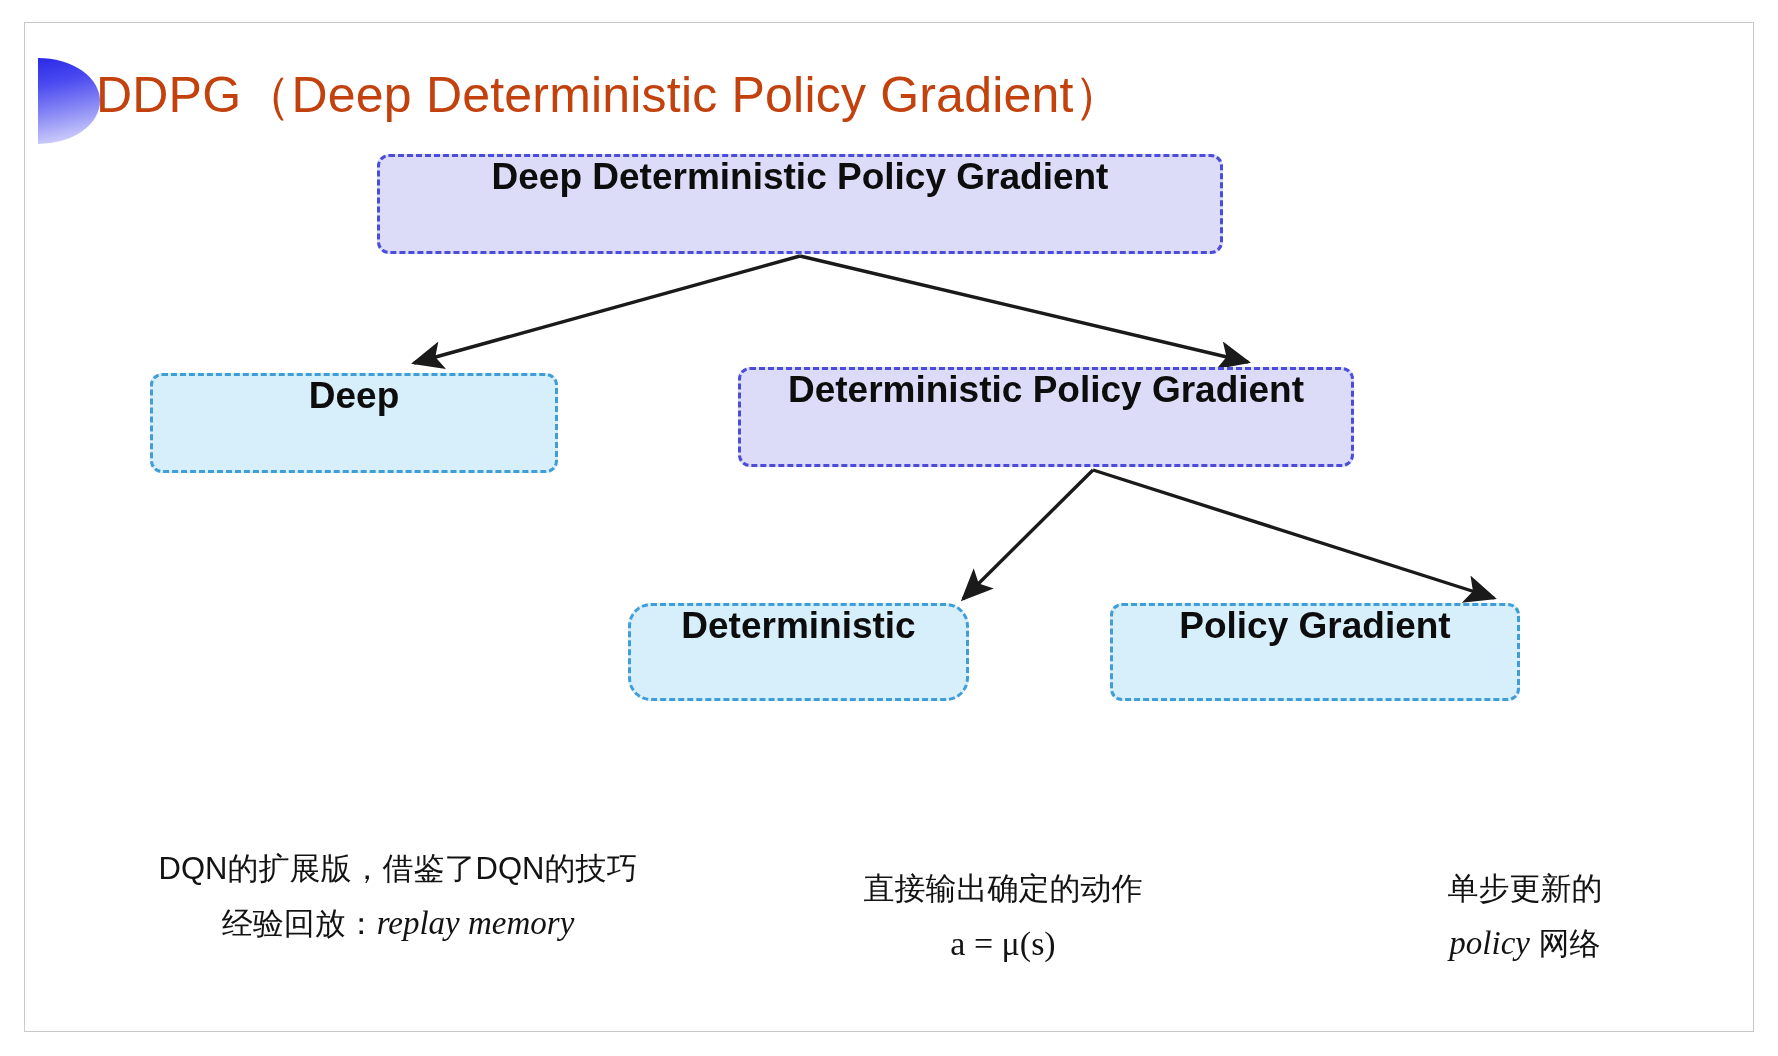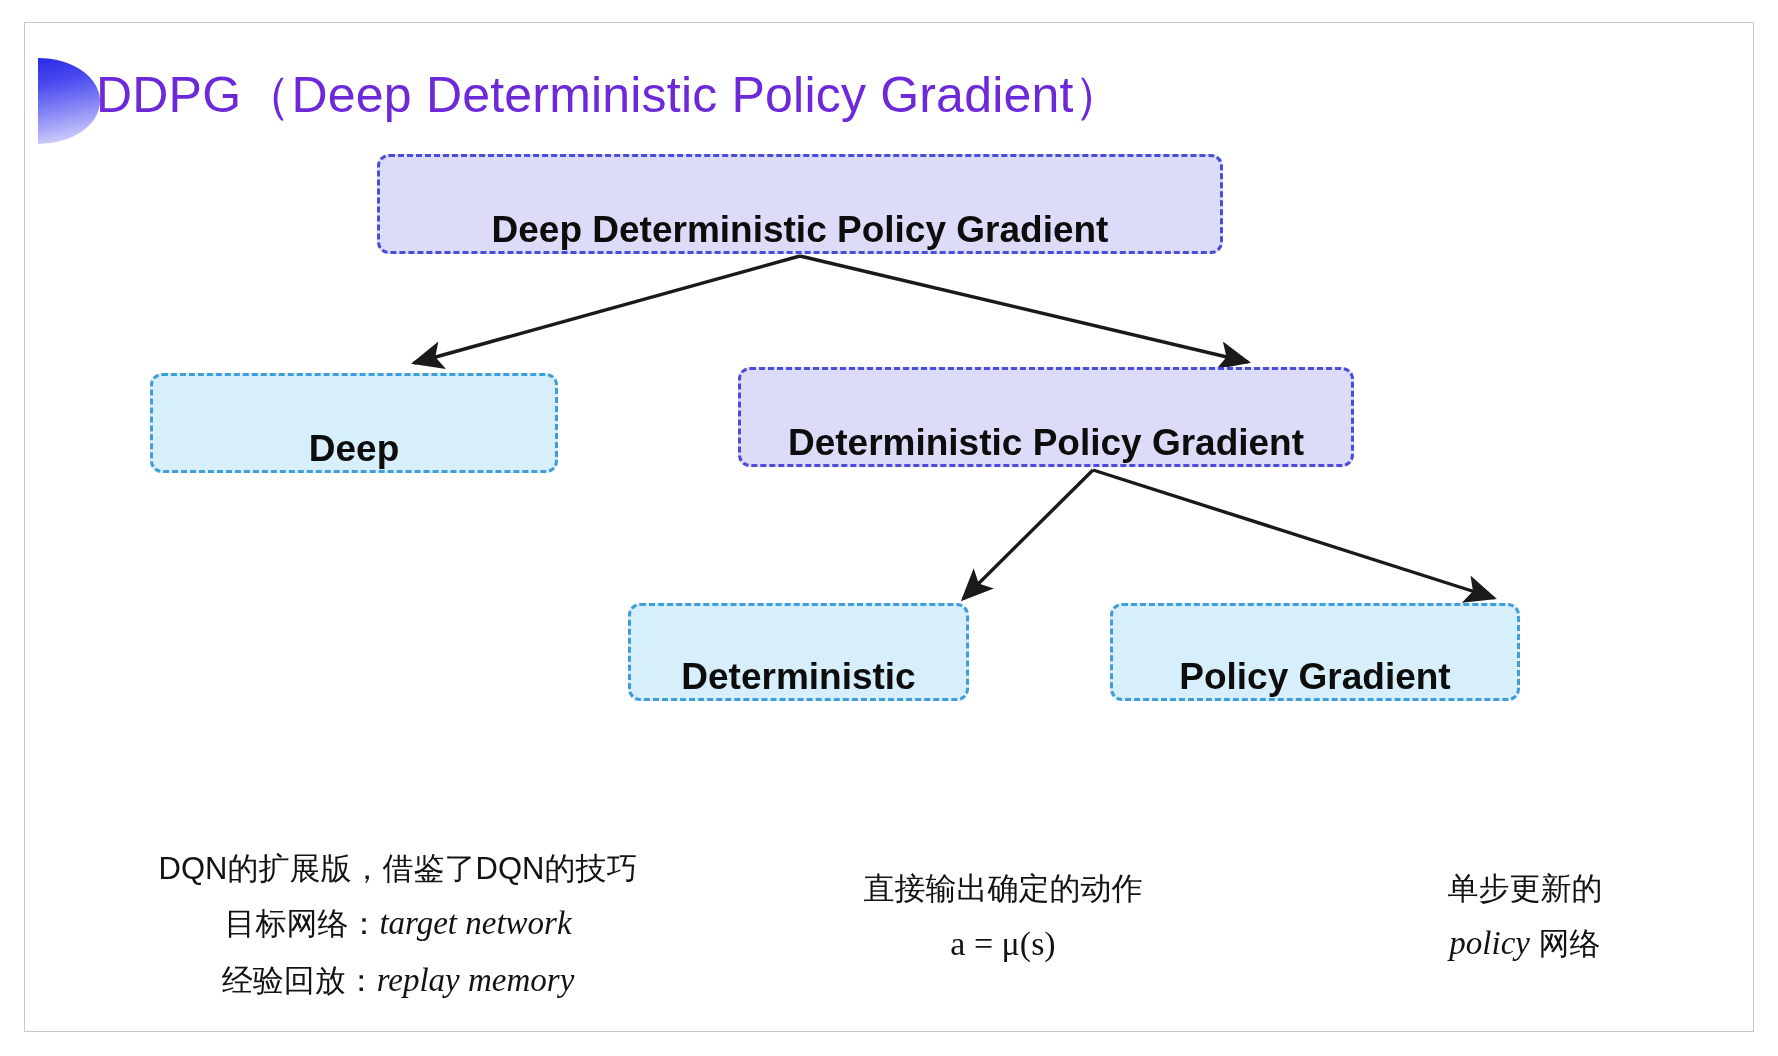--- a/index.html
+++ b/index.html
@@ -37,33 +37,33 @@
     height: 86px;
     border-radius: 0 100% 100% 0 / 0 50% 50% 0;
     background: linear-gradient(168deg, #2a2ae8 0%, #4a4af0 28%, #8f8ff6 62%, #e4e4fd 100%);
   }
   .title-text {
     position: absolute;
     left: 96px;
     top: 62px;
     font-size: 50px;
     font-weight: 400;
-    color: #6d28d9;
+    color: #c2410c;
     letter-spacing: 0.2px;
     white-space: nowrap;
     font-family: "Liberation Sans", sans-serif;
   }
 
   
   .node {
     position: absolute;
     box-sizing: border-box;
     border-radius: 12px;
     display: flex;
-    align-items: flex-end;
+    align-items: flex-start;
     justify-content: center;
     text-align: center;
   }
   .node-label {
     font-size: 37px;
     font-weight: 600;
     color: #0d0d0d;
     line-height: 1.1;
     padding: 0 10px;
     font-family: "Liberation Sans", sans-serif;
@@ -73,21 +73,21 @@
     border: 3px dashed #4c4cdb;
   }
   .node.blue {
     background: #d7eefb;
     border: 3px dashed #3f9dd8;
   }
 
   #node-root   { left: 377px;  top: 154px; width: 846px; height: 100px; }
   #node-deep   { left: 150px;  top: 373px; width: 408px; height: 100px; }
   #node-dpg    { left: 738px;  top: 367px; width: 616px; height: 100px; }
-  #node-det    { left: 628px;  top: 603px; width: 341px; height: 98px; }
+  #node-det    { left: 628px;  top: 603px; width: 341px; height: 98px; border-radius: 23px; }
   #node-pg     { left: 1110px; top: 603px; width: 410px; height: 98px; }
 
   
   #connectors {
     position: absolute;
     left: 0;
     top: 0;
     width: 1778px;
     height: 1056px;
     pointer-events: none;
@@ -164,21 +164,20 @@
   <div class="node blue" id="node-det">
     <span class="node-label">Deterministic</span>
   </div>
 
   <div class="node blue" id="node-pg">
     <span class="node-label">Policy Gradient</span>
   </div>
 
   <div class="annot" id="annot-left">
     <span class="ln l1">DQN的扩展版，借鉴了DQN的技巧</span>
-    <span class="ln l2"><span>目标网络：</span><span class="ital">target network</span></span>
     <span class="ln l3"><span>经验回放：</span><span class="ital">replay memory</span></span>
   </div>
 
   <div class="annot" id="annot-mid">
     <span class="ln">直接输出确定的动作</span>
     <span class="ln formula">a = μ(s)</span>
   </div>
 
   <div class="annot" id="annot-right">
     <span class="ln">单步更新的</span>

